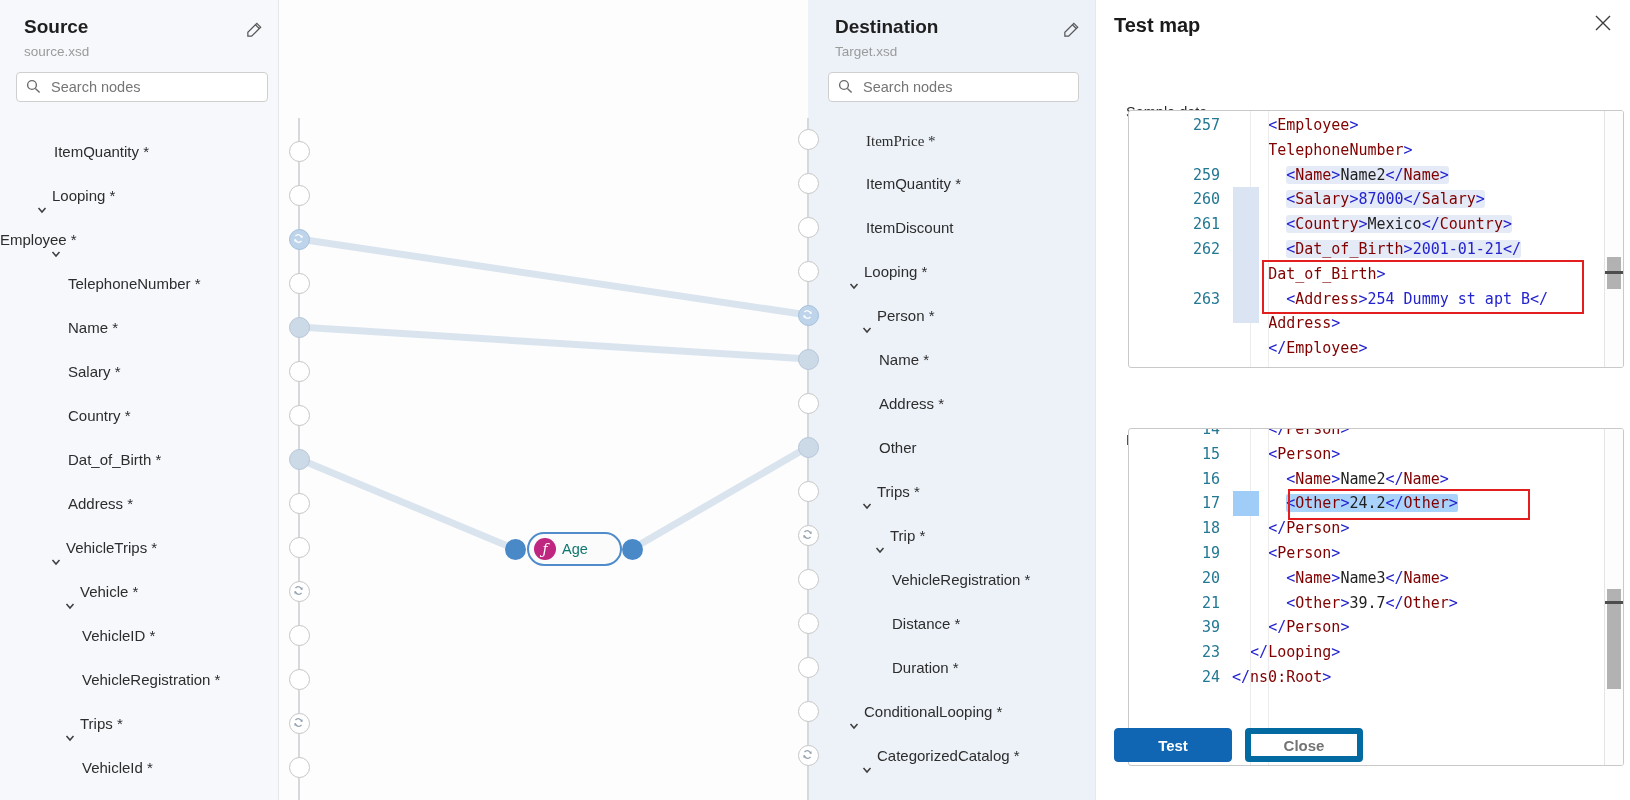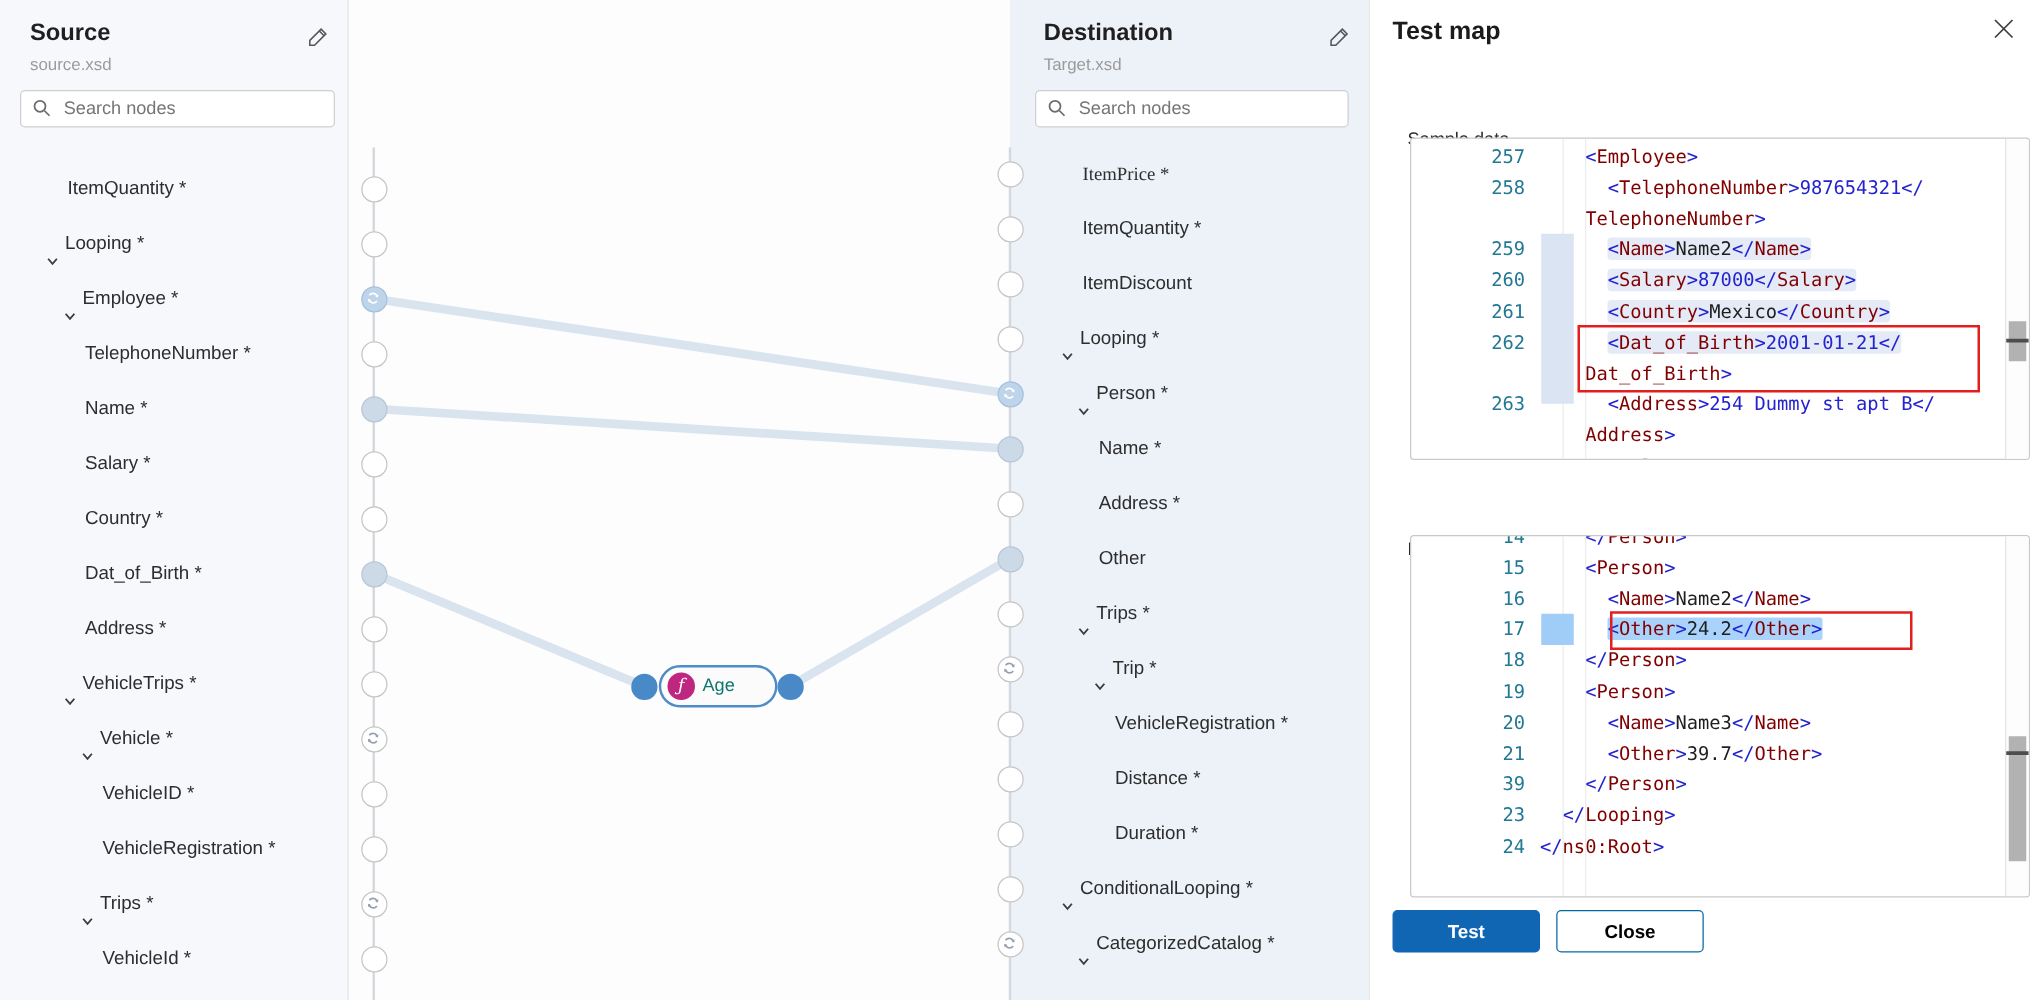--- a/index.html
+++ b/index.html
@@ -62,21 +62,21 @@
   .guide{position:absolute;top:0;bottom:0;width:1px;background:#ececec;}
   .deco-strip{position:absolute;left:104px;width:26px;z-index:2;}
   .redbox{position:absolute;border:2px solid #e31e1e;z-index:3;}
   .sbar{position:absolute;right:0;top:0;bottom:0;width:18px;border-left:1px solid #e4e4e4;background:#fdfdfd;}
   .sthumb{position:absolute;left:2px;right:2px;background:#b2b2b2;}
   .smark{position:absolute;left:0;right:0;height:3px;background:#4d4d4d;}
   
   .btn{position:absolute;top:728px;width:118px;height:34px;border-radius:4px;font-size:15px;font-weight:700;
        display:flex;align-items:center;justify-content:center;cursor:pointer;box-sizing:border-box;}
   #btn-test{left:18px;background:#1166b4;color:#fff;border:1px solid #1166b4;}
-  #btn-close{left:149px;background:#fff;color:#000000;border:1px solid #0369a1;}
+  #btn-close{left:149px;background:#fff;color:#737373;border:6px solid #0369a1;}
 </style>
 </head>
 <body>
 
 <div id="root">
 
   <svg id="edges" width="1095" height="800">
       <line x1="299" y1="239" x2="808" y2="315" stroke="#dae4ee" stroke-width="7" stroke-linecap="round"></line>
       <line x1="299" y1="327" x2="808" y2="359" stroke="#dae4ee" stroke-width="7" stroke-linecap="round"></line>
       <line x1="299" y1="459" x2="515" y2="549" stroke="#dae4ee" stroke-width="7" stroke-linecap="round"></line>
@@ -101,21 +101,21 @@
       </span>
       <input placeholder="Search nodes" style="">
     </div>
     <div id="source-tree">
         <div class="tree-row" style="top: 129px; left: 0px; right: 0px;"><span class="tree-label" style="margin-left: 54px;">ItemQuantity *</span></div>
         <div class="tree-row" style="top: 173px; left: 0px; right: 0px;"><span class="chev" style="left: 36px;"><svg viewBox="0 0 12 12" fill="none" stroke="currentColor" stroke-width="1.5">
               <path d="M2.5 4l3.5 4 3.5-4"></path>
             </svg></span><span class="tree-label" style="margin-left: 52px;">Looping *</span></div>
         <div class="tree-row" style="top: 217px; left: 0px; right: 0px;"><span class="chev" style="left: 50px;"><svg viewBox="0 0 12 12" fill="none" stroke="currentColor" stroke-width="1.5">
               <path d="M2.5 4l3.5 4 3.5-4"></path>
-            </svg></span><span class="tree-label" style="margin-left: 66px;">Employee *</span></div>
+            </svg></span><span class="tree-label" style="">Employee *</span></div>
         <div class="tree-row" style="top: 261px; left: 0px; right: 0px;"><span class="tree-label" style="margin-left: 68px;">TelephoneNumber *</span></div>
         <div class="tree-row" style="top: 305px; left: 0px; right: 0px;"><span class="tree-label" style="margin-left: 68px;">Name *</span></div>
         <div class="tree-row" style="top: 349px; left: 0px; right: 0px;"><span class="tree-label" style="margin-left: 68px;">Salary *</span></div>
         <div class="tree-row" style="top: 393px; left: 0px; right: 0px;"><span class="tree-label" style="margin-left: 68px;">Country *</span></div>
         <div class="tree-row" style="top: 437px; left: 0px; right: 0px;"><span class="tree-label" style="margin-left: 68px;">Dat_of_Birth *</span></div>
         <div class="tree-row" style="top: 481px; left: 0px; right: 0px;"><span class="tree-label" style="margin-left: 68px;">Address *</span></div>
         <div class="tree-row" style="top: 525px; left: 0px; right: 0px;"><span class="chev" style="left: 50px;"><svg viewBox="0 0 12 12" fill="none" stroke="currentColor" stroke-width="1.5">
               <path d="M2.5 4l3.5 4 3.5-4"></path>
             </svg></span><span class="tree-label" style="margin-left: 66px;">VehicleTrips *</span></div>
         <div class="tree-row" style="top: 569px; left: 0px; right: 0px;"><span class="chev" style="left: 64px;"><svg viewBox="0 0 12 12" fill="none" stroke="currentColor" stroke-width="1.5">
@@ -197,40 +197,39 @@
         </svg>
     </span>
 
     <div class="sec-label" style="top:75px;">Sample data</div>
     <div class="editor" id="sample-editor" style="top:110px;height:258px;">
       <div class="guide" style="left:121px;"></div>
       <div class="guide" style="left:139px;"></div>
       <div class="deco-strip" style="top:76px;height:136px;background:#dbe4f2;"></div>
       <div id="sample-lines">
           <div class="eline" style="margin-top: 2px;"><span class="gut">257</span><span class="code">    <span><span class="c-d">&lt;</span><span class="c-t">Employee</span><span class="c-d">&gt;</span></span></span></div>
-          <div class="eline"><span class="gut">258</span><span class="code">      <span><span class="c-d">&lt;</span><span class="c-t">TelephoneNumber</span><span class="c-d">&gt;</span><span class="c-b">987654321</span><span class="c-d">&lt;/</span></span></span></div>
           <div class="eline"><span class="gut"></span><span class="code">    <span><span class="c-t">TelephoneNumber</span><span class="c-d">&gt;</span></span></span></div>
           <div class="eline"><span class="gut">259</span><span class="code">      <span class="hlspan"><span class="c-d">&lt;</span><span class="c-t">Name</span><span class="c-d">&gt;</span><span class="c-v">Name2</span><span class="c-d">&lt;/</span><span class="c-t">Name</span><span class="c-d">&gt;</span></span></span></div>
           <div class="eline"><span class="gut">260</span><span class="code">      <span class="hlspan"><span class="c-d">&lt;</span><span class="c-t">Salary</span><span class="c-d">&gt;</span><span class="c-b">87000</span><span class="c-d">&lt;/</span><span class="c-t">Salary</span><span class="c-d">&gt;</span></span></span></div>
           <div class="eline"><span class="gut">261</span><span class="code">      <span class="hlspan"><span class="c-d">&lt;</span><span class="c-t">Country</span><span class="c-d">&gt;</span><span class="c-v">Mexico</span><span class="c-d">&lt;/</span><span class="c-t">Country</span><span class="c-d">&gt;</span></span></span></div>
           <div class="eline"><span class="gut">262</span><span class="code">      <span class="hlspan"><span class="c-d">&lt;</span><span class="c-t">Dat_of_Birth</span><span class="c-d">&gt;</span><span class="c-b">2001-01-21</span><span class="c-d">&lt;/</span></span></span></div>
           <div class="eline"><span class="gut"></span><span class="code">    <span><span class="c-t">Dat_of_Birth</span><span class="c-d">&gt;</span></span></span></div>
           <div class="eline"><span class="gut">263</span><span class="code">      <span><span class="c-d">&lt;</span><span class="c-t">Address</span><span class="c-d">&gt;</span><span class="c-b">254 Dummy st apt B</span><span class="c-d">&lt;/</span></span></span></div>
           <div class="eline"><span class="gut"></span><span class="code">    <span><span class="c-t">Address</span><span class="c-d">&gt;</span></span></span></div>
           <div class="eline"><span class="gut"></span><span class="code">    <span><span class="c-d">&lt;/</span><span class="c-t">Employee</span><span class="c-d">&gt;</span></span></span></div>
         </div>
       <div class="redbox" style="left:133px;top:149px;width:318px;height:50px;"></div>
       <div class="sbar">
         <div class="sthumb" style="top:146px;height:32px;"></div>
         <div class="smark" style="top:160px;"></div>
       </div>
     </div>
 
     <div class="sec-label" style="top:403px;">Result</div>
-    <div class="editor" id="result-editor" style="top:428px;height:290px;">
+    <div class="editor" id="result-editor" style="top:428px;height:338px;">
       <div class="guide" style="left:121px;"></div>
       <div class="guide" style="left:139px;"></div>
       <div class="deco-strip" style="top:62px;height:25px;background:#9fcdf8;"></div>
       <div id="result-lines">
           <div class="eline" style="margin-top: -12px;"><span class="gut">14</span><span class="code">    <span><span class="c-d">&lt;/</span><span class="c-t">Person</span><span class="c-d">&gt;</span></span></span></div>
           <div class="eline"><span class="gut">15</span><span class="code">    <span><span class="c-d">&lt;</span><span class="c-t">Person</span><span class="c-d">&gt;</span></span></span></div>
           <div class="eline"><span class="gut">16</span><span class="code">      <span><span class="c-d">&lt;</span><span class="c-t">Name</span><span class="c-d">&gt;</span><span class="c-v">Name2</span><span class="c-d">&lt;/</span><span class="c-t">Name</span><span class="c-d">&gt;</span></span></span></div>
           <div class="eline"><span class="gut">17</span><span class="code">      <span class="selspan"><span class="c-d">&lt;</span><span class="c-t">Other</span><span class="c-d">&gt;</span><span class="c-v">24.2</span><span class="c-d">&lt;/</span><span class="c-t">Other</span><span class="c-d">&gt;</span></span></span></div>
           <div class="eline"><span class="gut">18</span><span class="code">    <span><span class="c-d">&lt;/</span><span class="c-t">Person</span><span class="c-d">&gt;</span></span></span></div>
           <div class="eline"><span class="gut">19</span><span class="code">    <span><span class="c-d">&lt;</span><span class="c-t">Person</span><span class="c-d">&gt;</span></span></span></div>

